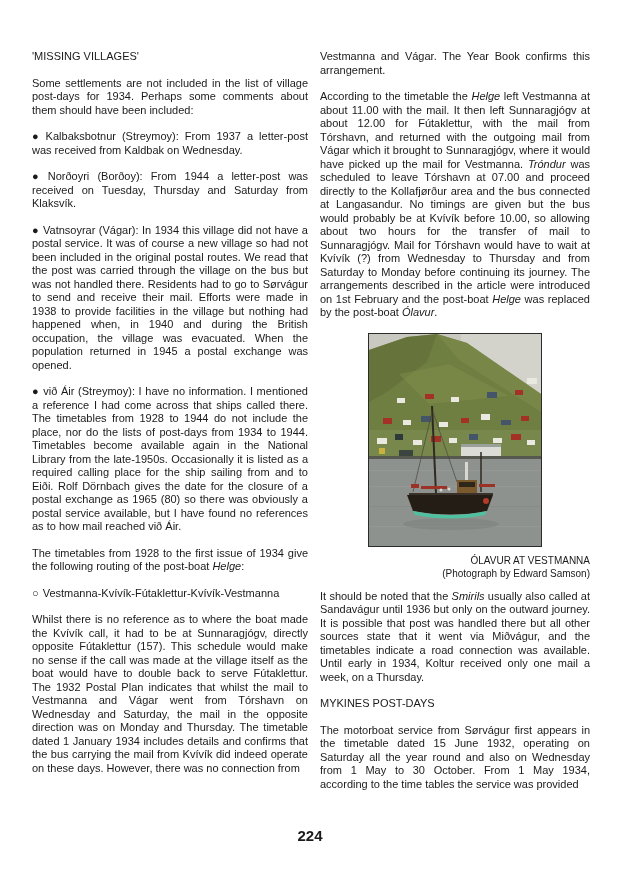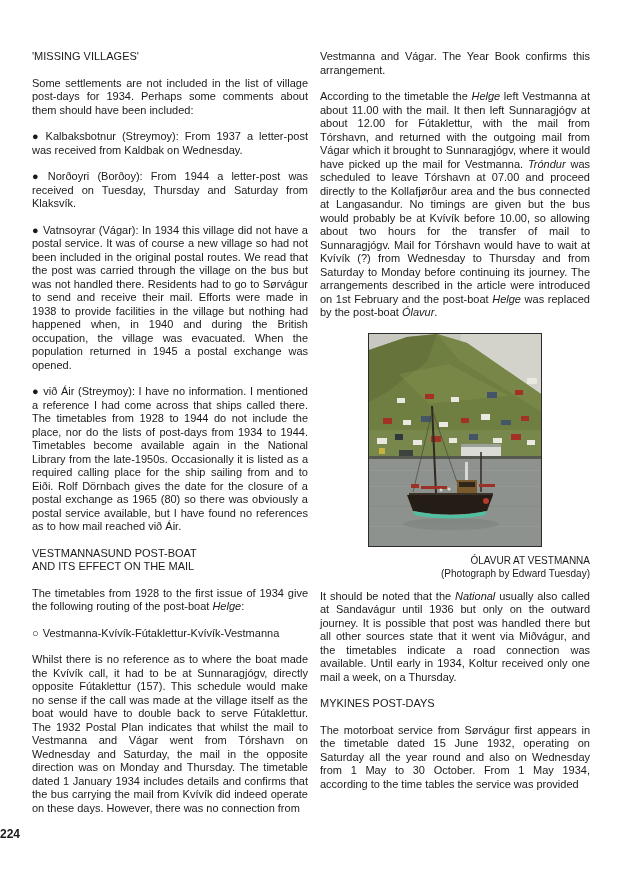--- a/index.html
+++ b/index.html
@@ -47,37 +47,36 @@
   .caption {
     font-size: 10px;
     line-height: 13px;
     text-align: right;
     margin: 0;
   }
   .page-number {
     position: absolute;
     left: 0; right: 0;
     top: 827px;
+    text-align: center;
     font-weight: bold;
-    font-size: 12px;
+    font-size: 15px;
   }
 </style>
 </head>
 <body>
 
 <div class="page">
   <div class="col col-left">
       <div class="heading">'MISSING VILLAGES'</div>
       <p class="para">Some settlements are not included in the list of village post-days for 1934.  Perhaps some comments about them should have been included:</p>
       <p class="para"><span class="marker">●</span>Kalbaksbotnur (Streymoy): From 1937 a letter-post was received from Kaldbak on Wednesday.</p>
       <p class="para"><span class="marker">●</span>Norðoyri (Borðoy): From 1944 a letter-post was received on Tuesday, Thursday and Saturday from Klaksvík.</p>
       <p class="para"><span class="marker">●</span>Vatnsoyrar (Vágar): In 1934 this village did not have a postal service.  It was of course a new village so had not been included in the original postal routes.  We read that the post was carried through the village on the bus but was not handled there.  Residents had to go to Sørvágur to send and receive their mail.  Efforts were made in 1938 to provide facilities in the village but nothing had happened when, in 1940 and during the British occupation, the village was evacuated.  When the population returned in 1945 a postal exchange was opened.</p>
       <p class="para"><span class="marker">●</span>við Áir (Streymoy): I have no information.  I mentioned a reference I had come across that ships called there.  The timetables from 1928 to 1944 do not include the place, nor do the lists of post-days from 1934 to 1944.  Timetables become available again in the National Library from the late-1950s. Occasionally it is listed as a required calling place for the ship sailing from and to Eiði.  Rolf Dörnbach gives the date for the closure of a postal exchange as 1965 (80) so there was obviously a postal service available, but I have found no references as to how mail reached við Áir.</p>
-      <div class="heading">VESTMANNASUND POST-BOAT
-AND ITS EFFECT ON THE MAIL</div>
       <p class="para">The timetables from 1928 to the first issue of 1934 give the following routing of the post-boat <i>Helge</i>:</p>
       <p class="para"><span class="marker">○</span>Vestmanna-Kvívík-Fútaklettur-Kvívík-Vestmanna</p>
       <p class="para">Whilst there is no reference as to where the boat made the Kvívík call, it had to be at Sunnaragjógv, directly opposite Fútaklettur (157).  This schedule would make no sense if the call was made at the village itself as the boat would have to double back to serve Fútaklettur.  The 1932 Postal Plan indicates that whilst the mail to Vestmanna and Vágar went from Tórshavn on Wednesday and Saturday, the mail in the opposite direction was on Monday and Thursday.  The timetable dated 1 January 1934 includes details and confirms that the bus carrying the mail from Kvívík did indeed operate on these days.  However, there was no connection from</p>
     </div>
   <div class="col col-right">
       <p class="para">Vestmanna and Vágar.  The Year Book confirms this arrangement.</p>
       <p class="para">According to the timetable the <i>Helge</i> left Vestmanna at about 11.00 with the mail.  It then left Sunnaragjógv at about 12.00 for Fútaklettur, with the mail from Tórshavn, and returned with the outgoing mail from Vágar which it brought to Sunnaragjógv, where it would have picked up the mail for Vestmanna.  <i>Tróndur</i> was scheduled to leave Tórshavn at 07.00 and proceed directly to the Kollafjørður area and the bus connected at Langasandur.  No timings are given but the bus would probably be at Kvívík before 10.00, so allowing about two hours for the transfer of mail to Sunnaragjógv.  Mail for Tórshavn would have to wait at Kvívík (?) from Wednesday to Thursday and from Saturday to Monday before continuing its journey. The arrangements described in the article were introduced on 1st February and the post-boat <i>Helge</i> was replaced by the post-boat <i>Ólavur</i>.</p>
       <figure class="figure">
     <div class="photo-frame">
       <svg width="172" height="212" viewBox="0 0 172 212" xmlns="http://www.w3.org/2000/svg">
@@ -144,21 +143,21 @@
           <rect x="40" y="159" width="84" height="2" fill="#3a3128"></rect>
           <path d="M44,177 Q82,185 118,177 L116,181 Q82,188 46,181 Z" fill="#4fc0a0"></path>
           <circle cx="117" cy="167" r="3" fill="#b43a2a"></circle>
           <circle cx="72" cy="156" r="1.5" fill="#d8d8d2"></circle>
           <circle cx="80" cy="155" r="1.5" fill="#d8d8d2"></circle>
         </g>
       </svg>
     </div>
     <figcaption class="caption">
           <div>ÓLAVUR AT VESTMANNA</div>
-          <div>(Photograph by Edward Tuesday)</div>
+          <div>(Photograph by Edward Samson)</div>
         </figcaption>
   </figure>
-      <p class="para">It should be noted that the <i>National</i> usually also called at Sandavágur until 1936 but only on the outward journey.  It is possible that post was handled there but all other sources state that it went via Miðvágur, and the timetables indicate a road connection was available.  Until early in 1934, Koltur received only one mail a week, on a Thursday.</p>
+      <p class="para">It should be noted that the <i>Smirils</i> usually also called at Sandavágur until 1936 but only on the outward journey.  It is possible that post was handled there but all other sources state that it went via Miðvágur, and the timetables indicate a road connection was available.  Until early in 1934, Koltur received only one mail a week, on a Thursday.</p>
       <div class="heading">MYKINES POST-DAYS</div>
       <p class="para">The motorboat service from Sørvágur first appears in the timetable dated 15 June 1932, operating on Saturday all the year round and also on Wednesday from 1 May to 30 October.  From 1 May 1934, according to the time tables the service was provided</p>
     </div>
   <div class="page-number">224</div>
 </div>
 
 </body></html>

